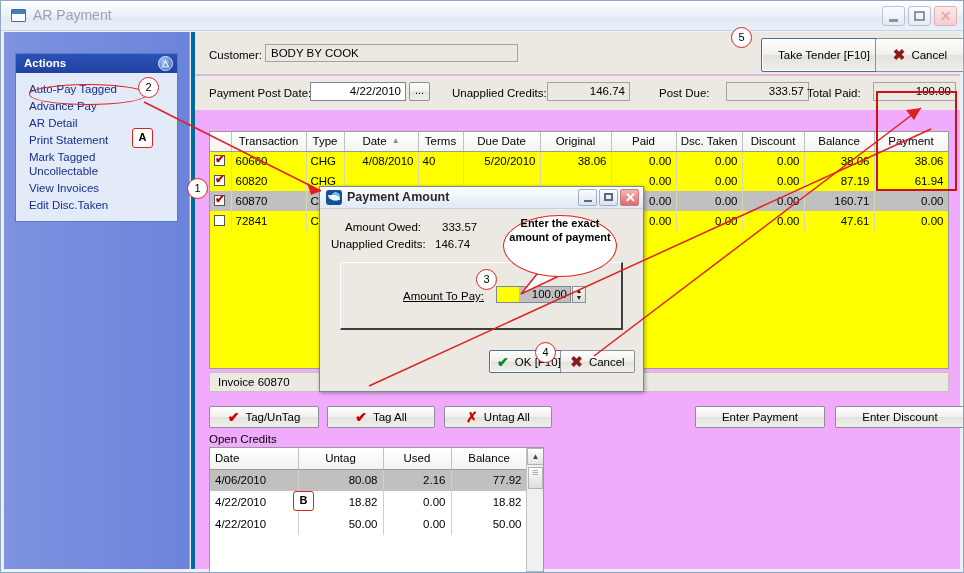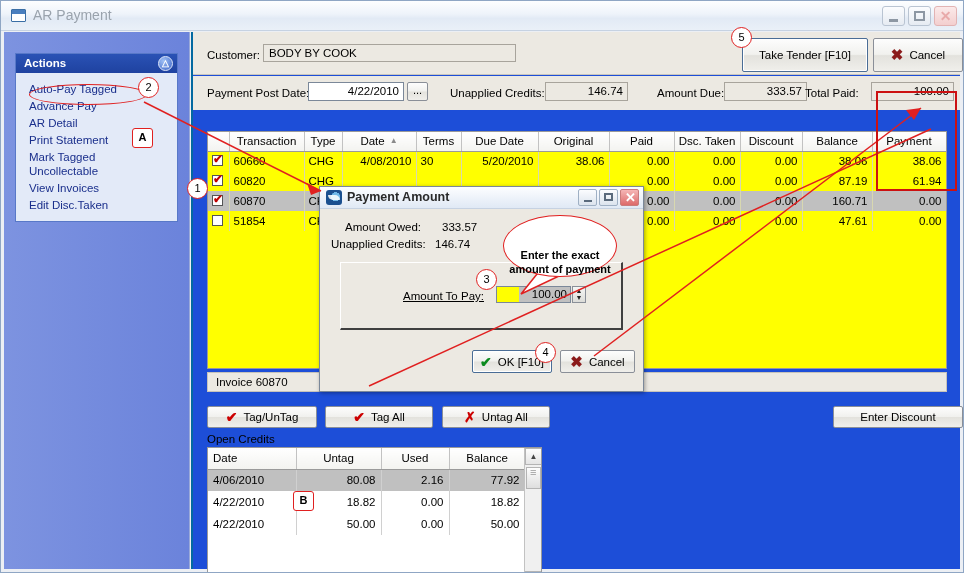--- a/index.html
+++ b/index.html
@@ -78,42 +78,42 @@
   }
   .actions-list { padding: 7px 0 8px 0; }
   .act-item {
     color: #1a2f8c; font-size: 11.5px; padding: 1.5px 0 1.5px 13px;
     line-height: 14px; cursor: pointer; white-space: pre-line;
   }
 
   
   .content {
     position: absolute; left: 190px; top: 31px; right: 3px; bottom: 3px;
-    background: #1d4ed8;
-    border-left: 2px solid #0369a1;
+    background: #f0abfc;
+    border-left: 4px solid #0369a1;
   }
   .top-strip {
     position: absolute; left: 0; top: 0; right: 0; height: 43px;
     background: #ece9e2; border-bottom: 1px solid #c9c6bf;
   }
   .lbl { font-size: 11.5px; color: #000; }
   .customer-lbl { position: absolute; left: 14px; top: 17px; }
   .customer-box {
     position: absolute; left: 70px; top: 12px; width: 253px; height: 18px;
     background: #ece9e2; border: 1px solid #a8a49c;
     padding: 2px 0 0 5px; font-size: 11.5px;
   }
   .btn {
     background: linear-gradient(to bottom,#fdfdfd 0%,#f1f1ee 48%,#e3e2dd 52%,#f0efeb 100%);
     border: 1px solid #8a8f98; border-radius: 2px;
     font-size: 11.5px; text-align: center; color: #000;
     display: flex; align-items: center; justify-content: center; gap: 6px;
     cursor: pointer;
   }
-  .btn.outlined { border: 1px solid #4a6d96; box-shadow: 0 0 0 1px #fff inset; }
+  .btn.outlined { border: 1px solid #4a6d96; box-shadow: 0 0 0 1px #fff inset; margin-left: 17px; }
   .take-tender {
     position: absolute; left: 549px; top: 6px; width: 126px; height: 34px;
   }
   .cancel-top {
     position: absolute; left: 680px; top: 6px; width: 90px; height: 34px;
   }
   .xmark { color: #8b1a1a; font-weight: bold; font-size: 15px; }
 
   .row2 { position: absolute; left: 0; top: 44px; right: 0; height: 34px; background: #ece9e2; }
   .ppd-lbl { position: absolute; left: 14px; top: 11px; }
@@ -297,21 +297,21 @@
   }
   .boxmark {
     position: absolute; width: 21px; height: 20px; border-radius: 3px;
     border: 1.8px solid #e02020; background: #fff; color: #000;
     font-size: 11px; font-weight: bold; text-align: center; line-height: 17px;
   }
   .callout {
     position: absolute; left: 502px; top: 214px; width: 114px; height: 62px;
     border: 1.6px solid #e02020; border-radius: 50%; background: #fff;
     font-size: 11px; font-weight: bold; text-align: center;
-    display: flex; align-items: flex-end; justify-content: center;
+    display: flex; align-items: flex-start; justify-content: center;
     line-height: 14px; color: #000;
   }
   .ellipse-hl {
     position: absolute; border: 1.6px solid #e02020; border-radius: 50%;
     background: transparent;
   }
   .redbox { position: absolute; border: 2.5px solid #cc1111; background: transparent; }
 </style>
 </head>
 <body>
@@ -366,21 +366,21 @@
         <span>Cancel</span>
       </div>
     </div>
 
     <div class="row2">
       <span class="lbl ppd-lbl">Payment Post Date:</span>
       <div class="ppd-input">4/22/2010</div>
       <div class="btn ppd-dots">...</div>
       <span class="lbl ucred-lbl">Unapplied Credits:</span>
       <div class="ucred-box">146.74</div>
-      <span class="lbl tdue-lbl">Amount Due:</span>
+      <span class="lbl tdue-lbl">Post Due:</span>
       <div class="tdue-box">333.57</div>
       <span class="lbl tpaid-lbl">Total Paid:</span>
       <div class="tpaid-box">100.00</div>
     </div>
 
     <div class="grid-wrap">
       <table class="grid">
         <colgroup>
           <col style="width:21px">
             <col style="width:75px">
@@ -412,21 +412,21 @@
             <th>Balance</th>
             <th>Payment</th>
           </tr>
         </thead>
         <tbody>
           <tr class="r-yellow">
             <td class="cell-c"><span class="cb on"></span></td>
             <td>60660</td>
             <td>CHG</td>
             <td class="cell-r">4/08/2010</td>
-            <td>30</td>
+            <td>40</td>
             <td class="cell-r">5/20/2010</td>
             <td class="cell-r">38.06</td>
             <td class="cell-r">0.00</td>
             <td class="cell-r">0.00</td>
             <td class="cell-r">0.00</td>
             <td class="cell-r">38.06</td>
             <td class="cell-r">38.06</td>
           </tr>
           <tr class="r-yellow">
             <td class="cell-c"><span class="cb on"></span></td>
@@ -451,21 +451,21 @@
             <td class="cell-r"></td>
             <td class="cell-r"></td>
             <td class="cell-r">0.00</td>
             <td class="cell-r">0.00</td>
             <td class="cell-r">0.00</td>
             <td class="cell-r">160.71</td>
             <td class="cell-r">0.00</td>
           </tr>
           <tr class="r-yellow">
             <td class="cell-c"><span class="cb"></span></td>
-            <td>51854</td>
+            <td>72841</td>
             <td>CH</td>
             <td class="cell-r"></td>
             <td></td>
             <td class="cell-r"></td>
             <td class="cell-r"></td>
             <td class="cell-r">0.00</td>
             <td class="cell-r">0.00</td>
             <td class="cell-r">0.00</td>
             <td class="cell-r">47.61</td>
             <td class="cell-r">0.00</td>
@@ -480,20 +480,23 @@
       <span class="chk-red">✔</span>
       <span class="u">Tag/UnTag</span>
     </div>
     <div class="btn bb tagbtn b-tagall">
       <span class="chk-red">✔</span>
       <span class="u">Tag All</span>
     </div>
     <div class="btn bb tagbtn b-untagall">
       <span class="chk-red">✗</span>
       <span class="u">Untag All</span>
+    </div>
+    <div class="btn bb b-epay">
+      <span class="u">Enter Payment</span>
     </div>
     <div class="btn bb b-edisc">
       <span class="u">Enter Discount</span>
     </div>
 
     <div class="opencredits-lbl">Open Credits</div>
 
     <div class="oc-wrap">
       <table class="oc">
         <colgroup>

